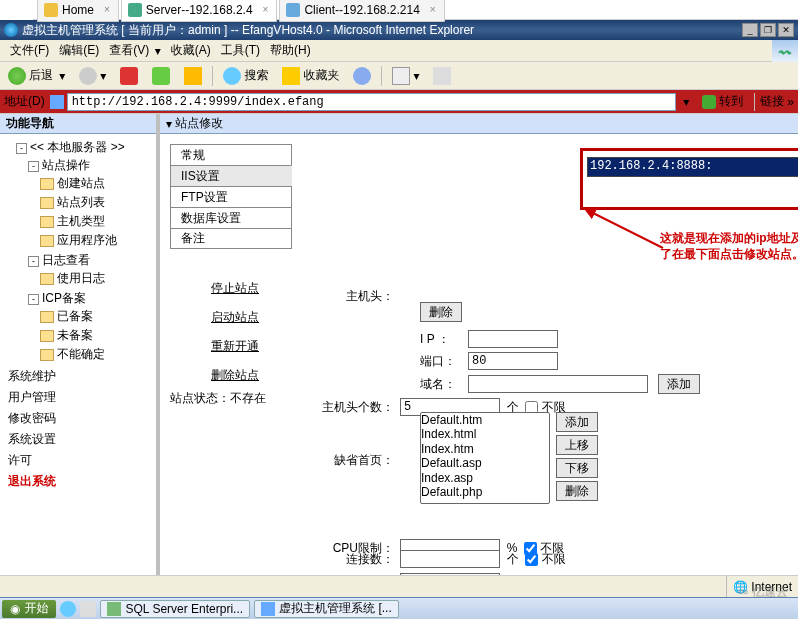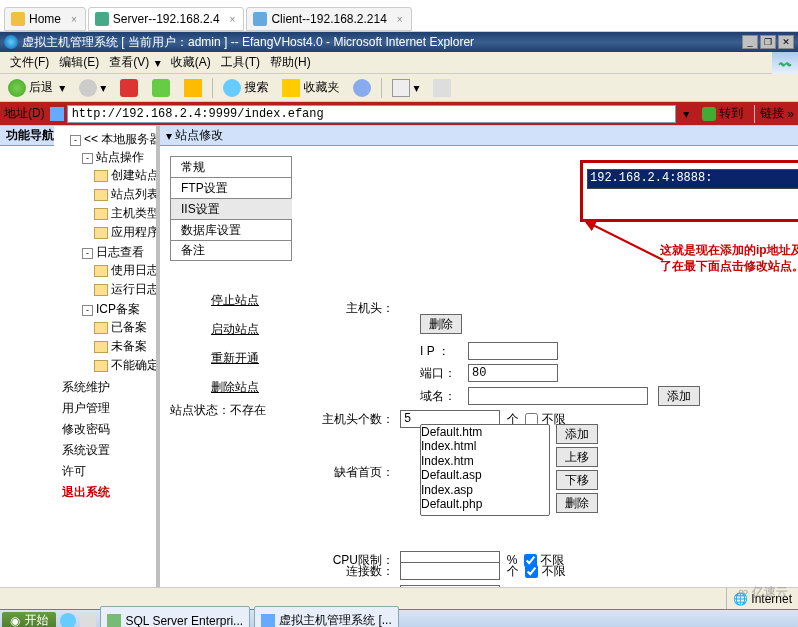--- a/index.html
+++ b/index.html
@@ -1,18 +1,18 @@
 <!DOCTYPE html>
 <html><head>
 <meta charset="utf-8">
 <style>
 * { margin:0; padding:0; box-sizing:border-box; font-family:"SimSun","宋体",sans-serif; font-size:12px; }
 body { background:#fff; width:798px; height:627px; overflow:hidden; position:relative; }
 
-.top-tabs { height:32px; background:#fff; display:flex; align-items:flex-end; border-bottom:1px solid #ccc; padding-left:4px; }
+.top-tabs { height:20px; background:#fff; display:flex; align-items:center; border-bottom:1px solid #ccc; padding-left:4px;margin-left:33px; }
 .top-tab { height:24px; padding:0 8px 0 6px; display:flex; align-items:center; gap:4px; border:1px solid #ccc; background:#f4f4f4; margin-right:2px; border-radius:3px 3px 0 0; cursor:pointer; }
 .top-tab.active { background:#fff; }
 .top-tab .close { color:#888; margin-left:6px; font-size:10px; }
 .tab-icon { width:14px; height:14px; border-radius:2px; }
 
 .titlebar { height:20px; background:linear-gradient(#1e3f6f,#3a5f8f,#1e3f6f); display:flex; align-items:center; padding:0 4px; color:#fff; font-size:12px; }
 .titlebar .spacer{flex:1}
 .titlebar .wbtn{width:16px;height:14px;background:#c0c0c0;border:1px solid #888;margin-left:2px;display:flex;align-items:center;justify-content:center;font-size:9px;color:#000}
 
 .menu { height:22px; background:#f2eede; display:flex; align-items:center; padding-left:6px; gap:2px; border-bottom:1px solid #ccc; }
@@ -22,21 +22,21 @@
 .toolbar { height:28px; background:#f2eede; display:flex; align-items:center; padding-left:4px; gap:6px; border-bottom:1px solid #ccc; }
 .tbtn { display:flex; align-items:center; gap:3px; padding:2px 4px; cursor:pointer; }
 .tico { width:18px; height:18px; display:inline-block; }
 
 .addr { height:24px; background:#b91c1c; display:flex; align-items:center; padding:0 4px; gap:3px; border-bottom:1px solid #ccc; }
 .addr label{margin-right:2px}
 .addr input { flex:1; height:18px; padding:0 4px; border:1px solid #7f9db9; font-family:"Courier New",monospace; font-size:12px; }
 .addr .go { padding:2px 6px; display:flex; align-items:center; gap:3px; }
 
 .layout { display:flex; height:calc(100% - 28px - 20px - 22px - 28px - 24px - 22px - 22px); }
-.left-panel { width:160px; border-right:4px solid #bfbfbf; display:flex; flex-direction:row; }
+.left-panel { width:160px; border-right:4px solid #bfbfbf; display:flex; flex-direction:column; }
 .panel-head { height:20px; background:#d1e1fa; border-bottom:1px solid #7f9db9; padding-left:6px; display:flex; align-items:center; font-weight:bold;}
 .tree { flex:1; overflow:auto; padding:4px 2px 4px 4px; background:#fff; }
 .tree ul{list-style:none;padding-left:12px}
 .tree li{padding:1px 0;white-space:nowrap;}
 .tree .toggle{width:11px;height:11px;border:1px solid #888;display:inline-flex;align-items:center;justify-content:center;font-size:9px;line-height:9px;margin-right:3px;background:#fff;cursor:pointer}
 .tree .fold{display:inline-block;width:14px;height:12px;background:#fce08f;border:1px solid #c0a050;margin-right:3px;vertical-align:middle}
 .tree .logout{color:#c00;font-weight:bold;}
 
 .right-panel { flex:1; display:flex; flex-direction:column; }
 .site-head { height:20px; background:#d1e1fa; border-bottom:1px solid #7f9db9; padding-left:6px; display:flex; align-items:center;}
@@ -63,21 +63,21 @@
 
 .annot{position:absolute;left:340px;top:96px;color:#c00;font-weight:bold;width:310px;line-height:16px}
 .arrow{position:absolute;left:265px;top:74px;pointer-events:none}
 
 .statusbar{height:22px;background:#f2eede;display:flex;align-items:center;border-top:1px solid #ccc;font-size:11px}
 .statusbar .sp{flex:1}
 .statusbar .cell{border-left:1px solid #bbb;height:100%;display:flex;align-items:center;padding:0 6px}
 
 .taskbar{height:22px;background:linear-gradient(#d9e4f5,#bcd0ea);display:flex;align-items:center;gap:4px;padding:0 2px;border-top:1px solid #5a7fb0}
 .start{background:linear-gradient(#6a9a3d,#4a7a2d);color:#fff;padding:2px 8px;border-radius:2px;display:flex;align-items:center;gap:4px;cursor:pointer;height:18px}
-.task{background:#e8effa;border:1px solid #8aa;padding:2px 6px;border-radius:2px;display:flex;align-items:center;gap:4px;cursor:pointer;height:30px}
+.task{background:#e8effa;border:1px solid #8aa;padding:2px 6px;border-radius:2px;display:flex;align-items:center;gap:4px;cursor:pointer;height:18px}
 .watermark{position:absolute;right:10px;bottom:26px;opacity:.5;font-size:14px;color:#888;font-weight:bold}
 </style>
 </head>
 <body>
 
 <div class="top-tabs">
   <div class="top-tab">
     <span class="tab-icon" style="background:#f0c040"></span>
     <span>Home</span>
     <span class="close">×</span>
@@ -169,21 +169,20 @@
               <ul>
                 <li><span class="fold"></span><span>创建站点</span></li>
                 <li><span class="fold"></span><span>站点列表</span></li>
                 <li><span class="fold"></span><span>主机类型</span></li>
                 <li><span class="fold"></span><span>应用程序池</span></li>
               </ul>
             </li>
             <li><span class="toggle">-</span><span>日志查看</span>
               <ul>
                 <li><span class="fold"></span><span>使用日志</span></li>
-                <li><span class="fold"></span><span>运行日志</span></li>
               </ul>
             </li>
             <li><span class="toggle">-</span><span>ICP备案</span>
               <ul>
                 <li><span class="fold"></span><span>已备案</span></li>
                 <li><span class="fold"></span><span>未备案</span></li>
                 <li><span class="fold"></span><span>不能确定</span></li>
               </ul>
             </li>
           </ul>
@@ -198,22 +197,22 @@
         <div class="logout" style="padding:2px 0">退出系统</div>
       </div>
     </div>
   </div>
 
   <div class="right-panel">
     <div class="site-head">▾&nbsp;<span>站点修改</span></div>
     <div class="content">
       <div class="vtabs">
         <div class="vtab">常规</div>
+        <div class="vtab active">IIS设置</div>
         <div class="vtab">FTP设置</div>
-        <div class="vtab active">IIS设置</div>
         <div class="vtab">数据库设置</div>
         <div class="vtab last">备注</div>
       </div>
       <div class="sub-actions">
         <div>停止站点</div>
         <div>启动站点</div>
         <div>重新开通</div>
         <div>删除站点</div>
       </div>
       <div class="status-line"><span>站点状态：</span><span>不存在</span></div>

